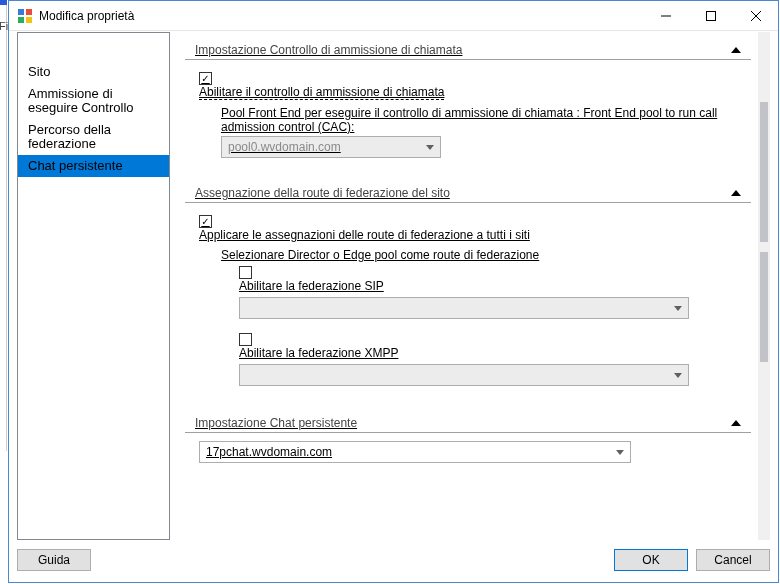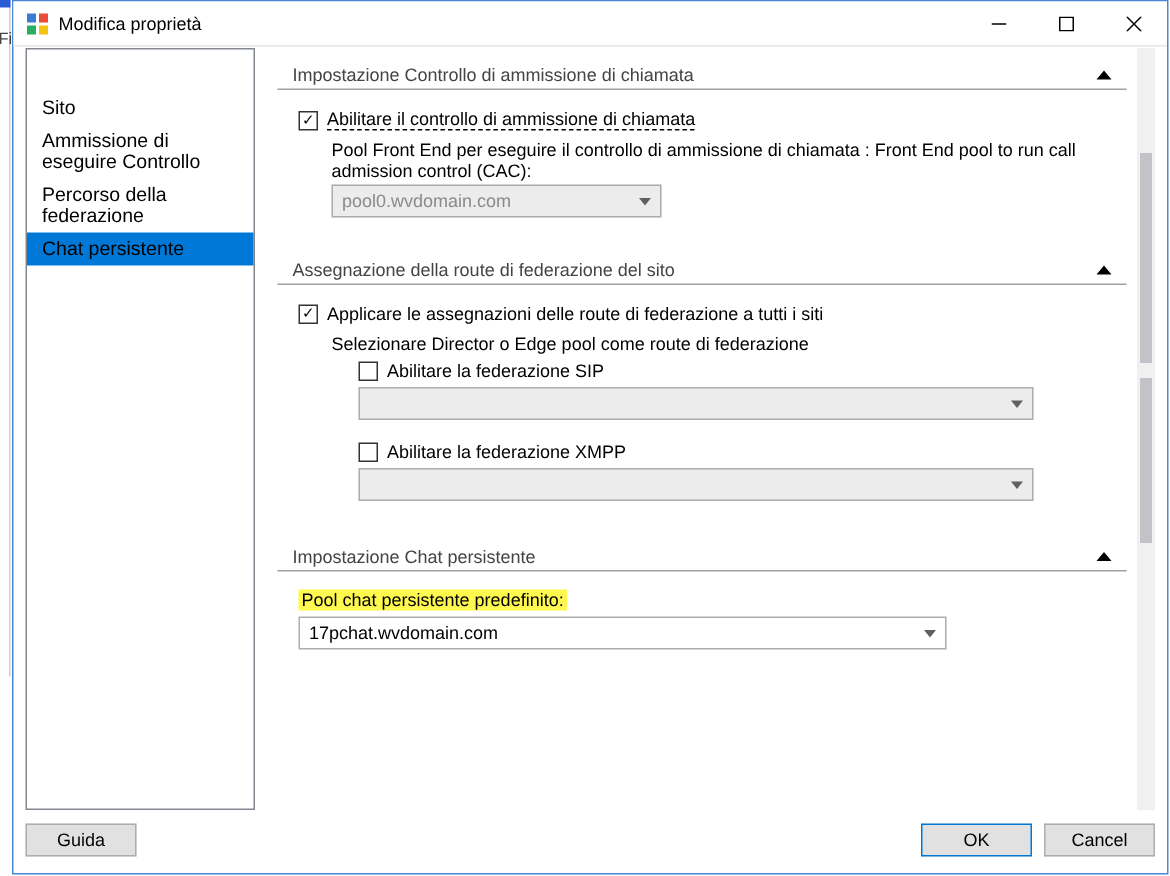--- a/index.html
+++ b/index.html
@@ -18,30 +18,30 @@
   .titlebar .spacer{flex:1}
   .winbtn { width:45px; height:29px; display:flex; align-items:center; justify-content:center; }
   .winbtn svg{display:block}
 
   .body { position:absolute; top:31px; left:8px; right:8px; bottom:42px; display:flex; }
   .sidebar { width:153px; border:1px solid #828790; background:#fff; padding-top:28px; }
   .sidebar .item { padding:4px 6px 4px 10px; font-size:13px; line-height:14px; color:#000; cursor:default; white-space:normal;}
   .sidebar .item.sub { padding-left:10px;}
   .sidebar .item.selected { background:#0078d7; color:#000000; }
   .content-wrap { flex:1; position:relative; margin-left:8px; }
-  .content { position:absolute; left:0; right:12px; top:0; bottom:0; overflow:hidden; border:1px solid #fff;}
+  .content { position:absolute; left:0; right:12px; top:0; bottom:0; overflow:hidden; border:1px solid #fff;text-decoration:underline;}
   .scrollbar { position:absolute; right:0; top:0; bottom:0; width:12px; background:#f0f0f0;}
   .scroll-thumb { position:absolute; left:2px; right:2px; top:70px; height:140px; background:#c2c3c9; border-radius:0;}
   .scroll-thumb2 { position:absolute; left:2px; right:2px; top:220px; height:110px; background:#c2c3c9;}
   
   .section-head { display:flex; align-items:center; border-bottom:1px solid #a0a0a0; padding:4px 4px 2px 10px; margin:6px 6px 0 6px;}
   .section-head .lbl { flex:1; color:#444; font-size:12px;}
   .chev { width:0; height:0; border-left:5px solid transparent; border-right:5px solid transparent; border-bottom:6px solid #000; margin-right:6px;}
   .section-body { padding:8px 20px 6px 20px; }
-  .row { display:flex; align-items:flex-end; margin:4px 0;}
+  .row { display:flex; align-items:flex-start; margin:4px 0;flex-direction:column;}
   .checkbox { width:13px; height:13px; border:1px solid #333; background:#fff; margin-right:6px; display:flex; align-items:center; justify-content:center;}
   .checkbox.checked::after{content:"✓"; font-size:10px; line-height:10px; color:#000;}
   .dotted { border-bottom:1px dashed #000; padding-bottom:0px;}
   .subtext { margin:6px 0 2px 0; color:#000;}
   .combo { height:22px; border:1px solid #adadad; background:#e9e9e9; display:flex; align-items:center; padding:0 6px; color:#6d6d6d; position:relative;}
   .combo .arrow{ position:absolute; right:6px; top:8px; width:0;height:0;border-left:4px solid transparent;border-right:4px solid transparent;border-top:5px solid #606060;}
   .combo.disabled{ color:#8a8a8a; background:#ececec;}
   .combo.white { background:#fff; color:#000;}
   .indent1{ margin-left:22px;}
   .indent2{ margin-left:40px;}
@@ -144,23 +144,20 @@
             <span></span>
             <span class="arrow"></span>
           </div>
         </div>
 
         <div class="section-head" style="margin-top:20px">
           <span class="lbl">Impostazione Chat persistente</span>
           <span class="chev"></span>
         </div>
         <div class="section-body">
-          <div class="row">
-            <span class="hl">Pool chat persistente predefinito:</span>
-          </div>
           <div class="combo white" style="width:432px; margin-left:0">
             <span>17pchat.wvdomain.com</span>
             <span class="arrow"></span>
           </div>
         </div>
 
       </div>
       <div class="scrollbar">
         <div class="scroll-thumb"></div>
         <div class="scroll-thumb2"></div>

